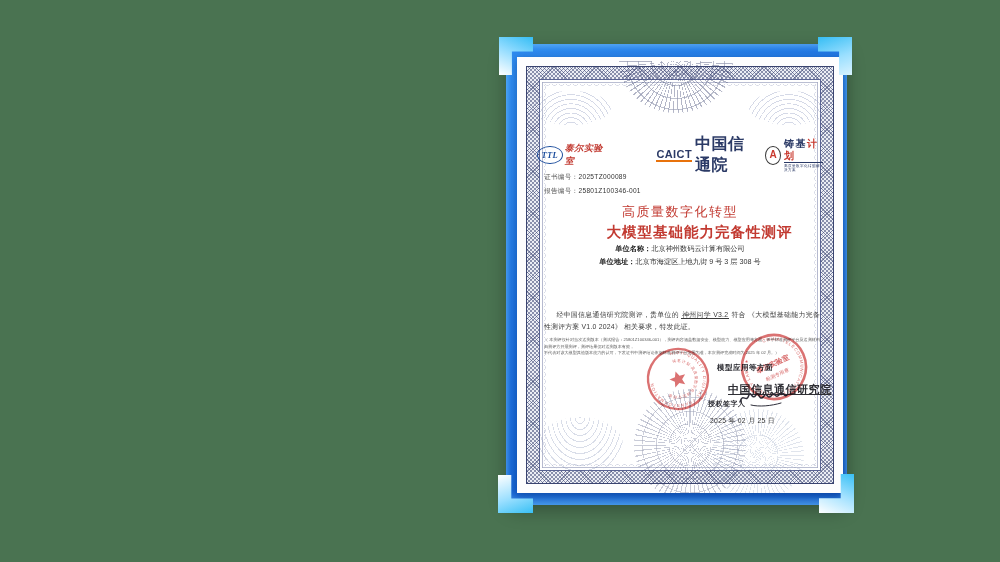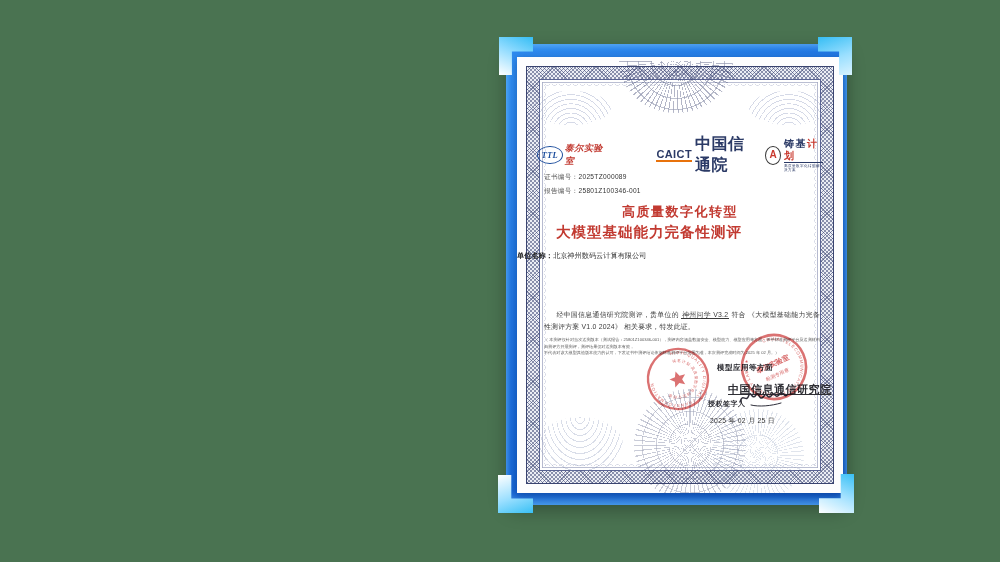--- a/index.html
+++ b/index.html
@@ -84,24 +84,24 @@
   .zhuji-mark{width:17px;height:17px;border:1.4px solid #3b3b3b;border-radius:50%;display:flex;align-items:center;justify-content:center;}
   .zhuji-a{color:#c9392e;font-size:10px;font-weight:bold;line-height:1;transform:translateY(-.5px);}
   .zhuji-text{display:flex;flex-direction:column;align-items:flex-start;}
   .zhuji-title{font-size:10px;font-weight:bold;letter-spacing:1.5px;border-bottom:1px solid #2b3a66;line-height:1.2;}
   .zhuji-dark{color:#2b3a66;font-family:Liberation Serif, serif;} .zhuji-red{color:#c9392e;}
   .zhuji-tag{font-size:3.6px;color:#2b3a66;letter-spacing:.4px;margin-top:1px;}
 
   .id-block{position:absolute;left:27px;top:113px;font-size:6.6px;line-height:14px;color:#4a4a4a;letter-spacing:.3px;}
   .id-label{color:#555;} .id-value{color:#333;}
 
-  .title1{position:absolute;left:0;right:0;top:146px;text-align:center;color:#c23a31;font-weight:bold;font-size:13px;letter-spacing:1.5px;}
-  .title2{position:absolute;left:15px;right:0;top:166px;color:#c23a31;font-weight:bold;font-size:14.5px;letter-spacing:1px;padding-left:24px;}
-
-  .fields{position:absolute;left:0;right:0;top:192px;text-align:left;font-size:7.2px;line-height:13.2px;color:#333;}
+  .title1{position:absolute;left:0;right:0;top:146px;text-align:center;color:#c23a31;font-weight:normal;font-size:13px;letter-spacing:1.5px;}
+  .title2{position:absolute;left:15px;right:0;top:166px;text-align:center;color:#c23a31;font-weight:bold;font-size:14.5px;letter-spacing:1px;padding-left:24px;}
+
+  .fields{position:absolute;left:0;right:0;top:185px;text-align:center;font-size:7.2px;line-height:13.2px;color:#333;}
   .f-label{font-weight:bold;color:#222;}
 
   .body-par{position:absolute;left:27px;right:23px;top:252px;font-size:6.9px;line-height:12.4px;color:#3a3a3a;
     text-align:justify;text-indent:1.8em;letter-spacing:.2px;}
   .hl{border-bottom:.8px solid #3a3a3a;padding:0 1px;}
 
   .fine-print{position:absolute;left:27px;right:23px;top:280px;font-size:4.1px;line-height:6.6px;color:#5a5a5a;text-align:justify;}
 
   .issuer-line{position:absolute;font-weight:bold;color:#2e2e34;letter-spacing:.5px;}
   .iss-lab{left:200px;top:306px;font-size:7.5px;}
@@ -165,20 +165,21 @@
       <div class="id-block">
         <div><span class="id-label">证书编号：</span><span class="id-value">2025TZ000089</span></div>
         <div><span class="id-label">报告编号：</span><span class="id-value">25801Z100346-001</span></div>
       </div>
 
       <div class="title1">高质量数字化转型</div>
       <div class="title2">大模型基础能力完备性测评</div>
 
       <div class="fields">
         <div class="field-row"><span class="f-label">单位名称：</span><span class="f-value">北京神州数码云计算有限公司</span></div>
+        <div class="field-row"><span class="f-label">单位地址：</span><span class="f-value">北京市海淀区上地九街 9 号 3 层 308 号</span></div>
       </div>
 
       <div class="body-par"><span>经中国信息通信研究院测评，贵单位的 </span><span class="hl">神州问学 V3.2</span><span> 符合 </span><span>《大模型基础能力完备性测评方案 V1.0 2024》</span><span> 相关要求，特发此证。</span></div>
 
       <div class="fine-print">
         <div>（ 本测评仅针对当次送测版本（测试报告：25801Z100346-001），测评内容涵盖数据安全、模型能力、模型应用等方面，基于标准测评平台及送测材料由测评方开展测评，测评结果仅对送测版本有效，</div>
         <div>不代表对该大模型其他版本能力的认可，下发证书中测评结论依据标准测评平台范围为准，本次测评完成时间为 2025 年 02 月。）</div>
       </div>
 
       <div class="issuer-line iss-lab">模型应用等方面</div>

